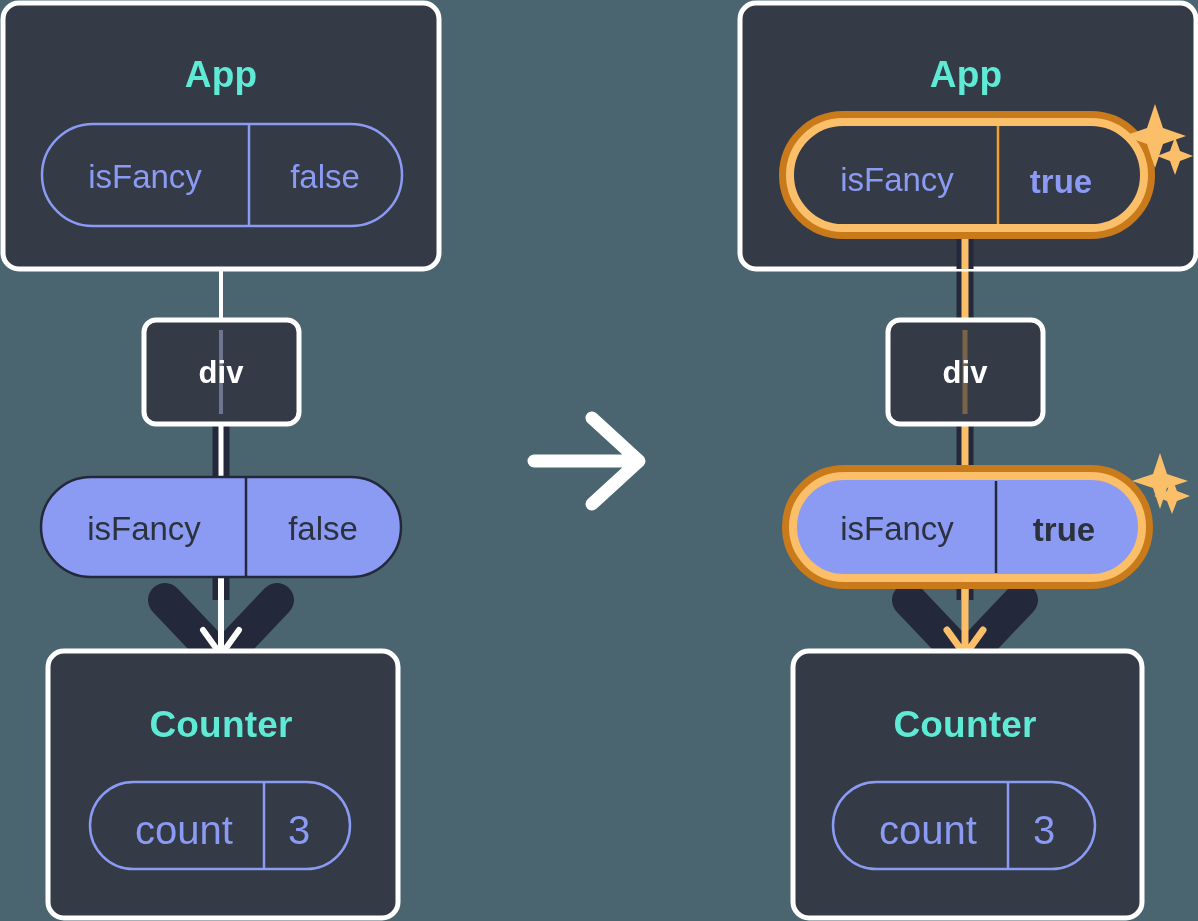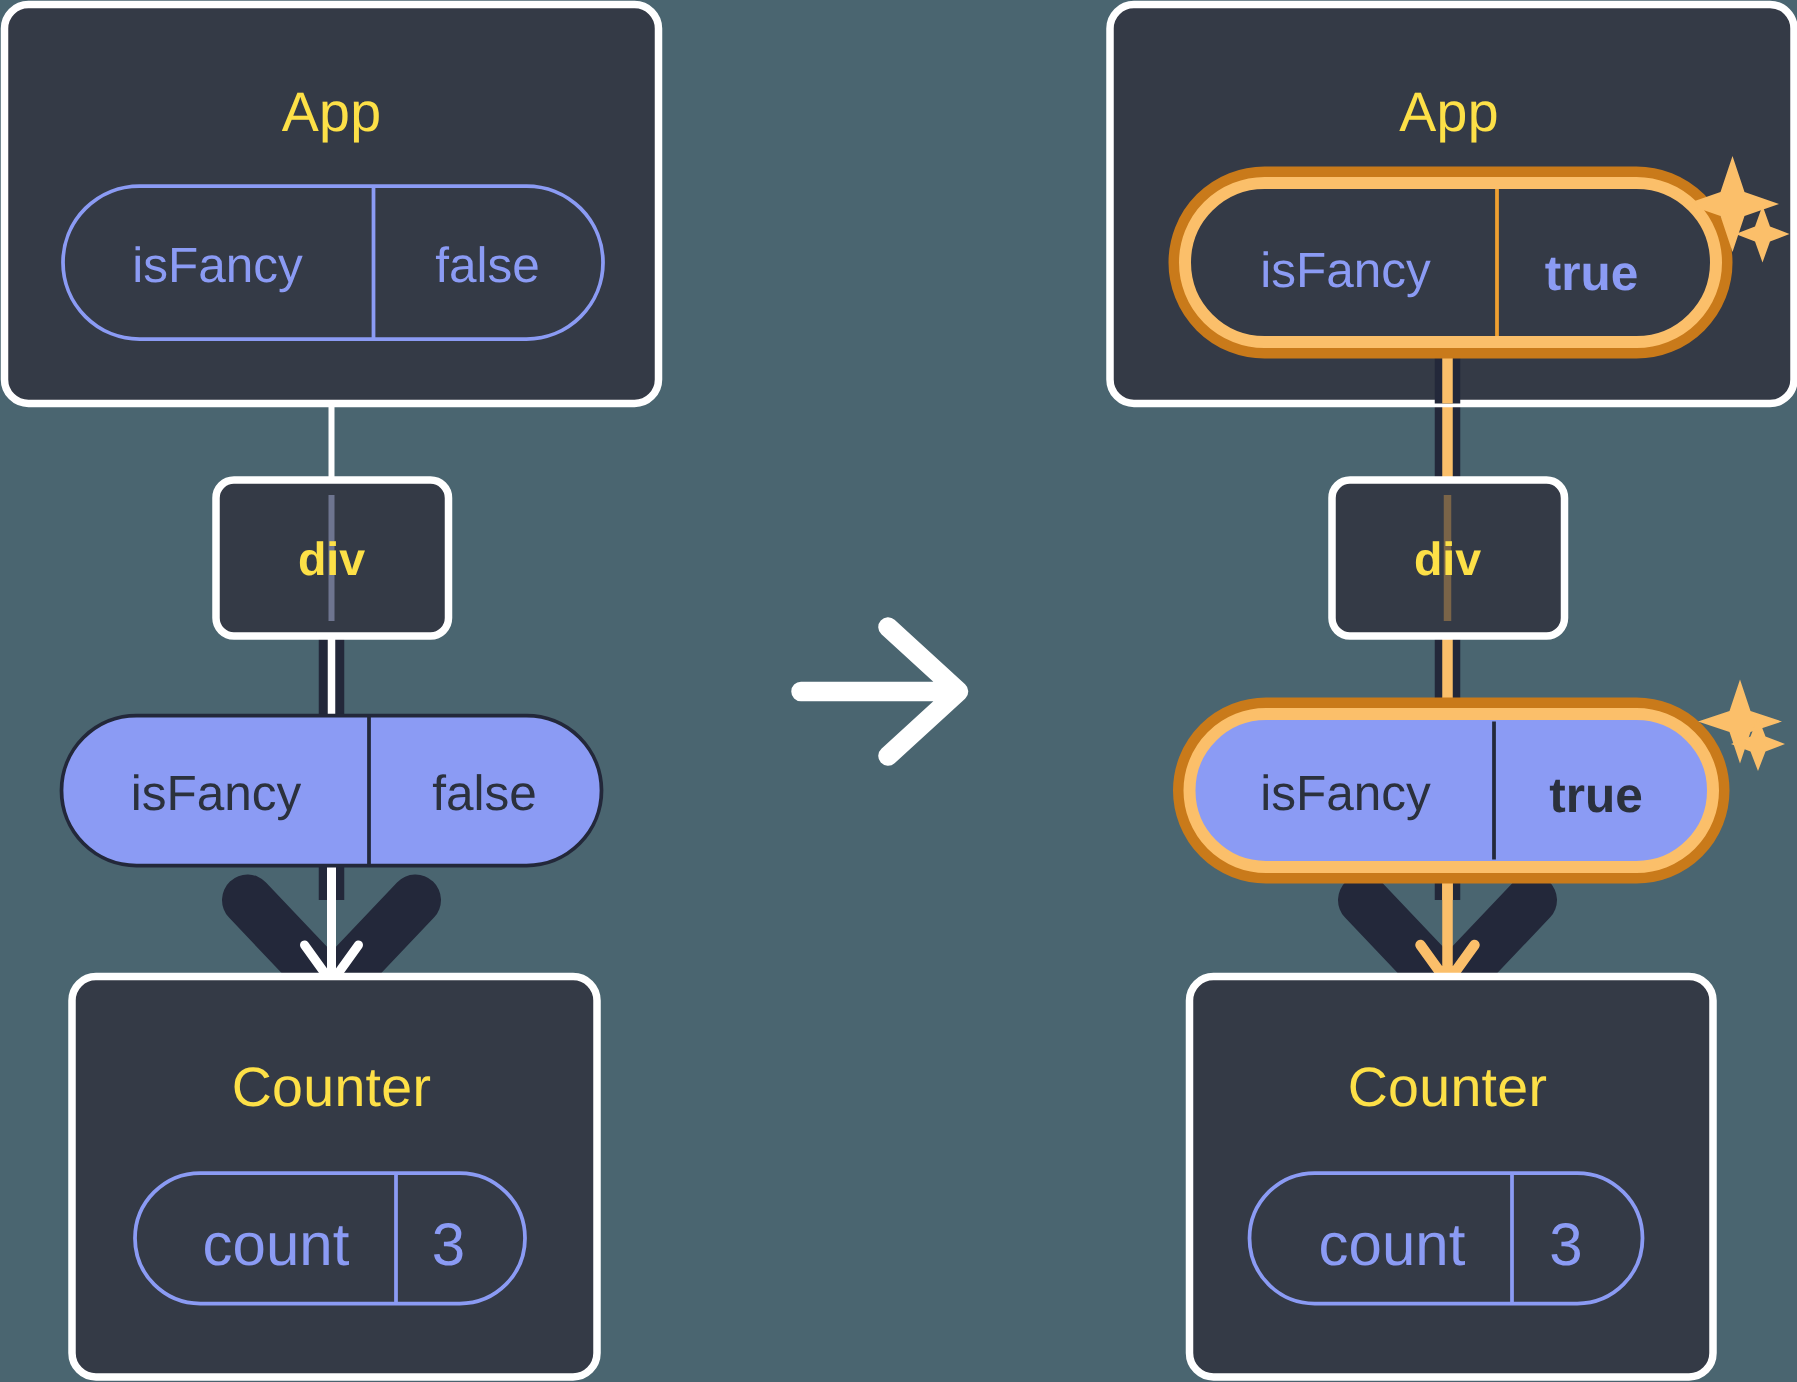--- a/index.html
+++ b/index.html
@@ -25,28 +25,28 @@
     position: absolute;
     left: 0; top: 0;
   }
   .lbl {
     position: absolute;
     white-space: nowrap;
     pointer-events: none;
     line-height: 1;
   }
   .panel-title {
-    color: #fde047;
+    color: #5eead4;
     font-size: 37px;
-    font-weight: 400;
+    font-weight: 700;
     letter-spacing: 0.2px;
     text-align: right;
   }
   .div-title {
-    color: #fde047;
+    color: #ffffff;
     font-size: 31px;
     font-weight: 700;
   }
   .pill-text-outline {
     color: #8b9bf4;
     font-size: 33px;
     font-weight: 400;
   }
   .pill-text-solid {
     color: #2b313d;

